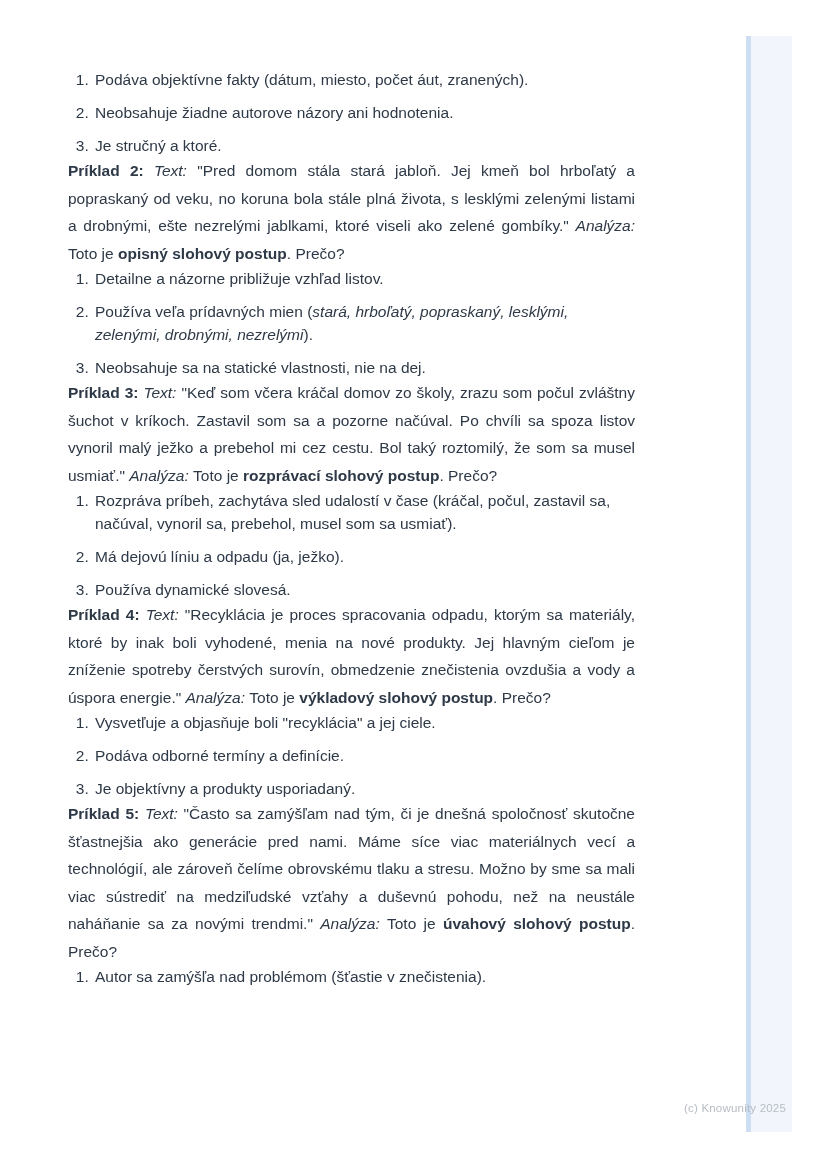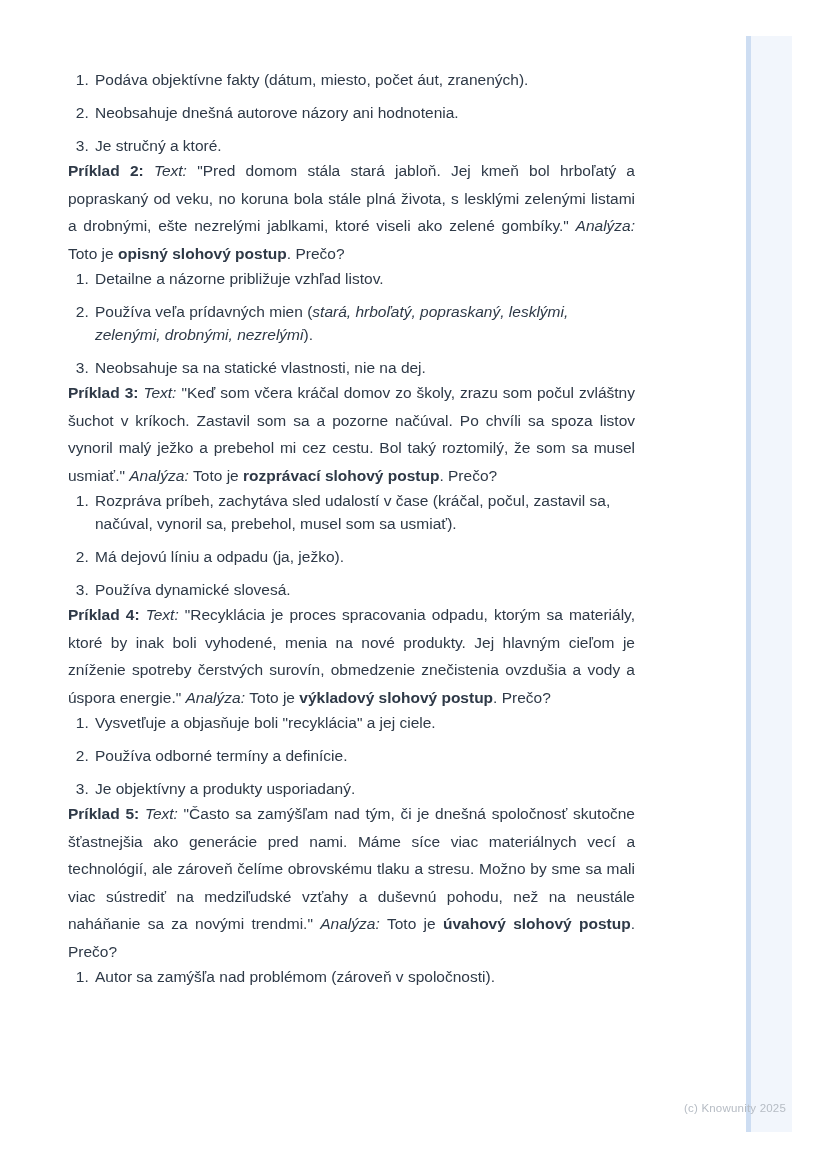--- a/index.html
+++ b/index.html
@@ -50,42 +50,42 @@
     z-index: 2;
     white-space: nowrap;
   }
 </style>
 </head>
 <body style="background: rgb(255, 255, 255);">
 
 <div class="doc" style="color: rgb(46, 57, 71);">
     <ol>
       <li><span class="normal">Podáva objektívne fakty (dátum, miesto, počet áut, zranených).</span></li>
-      <li><span class="normal">Neobsahuje dnešná autorove názory ani hodnotenia.</span></li>
+      <li><span class="normal">Neobsahuje žiadne autorove názory ani hodnotenia.</span></li>
       <li><span class="normal">Je stručný a ktoré.</span></li>
     </ol>
     <p><span class="bold">Príklad 2: </span><span class="italic">Text: </span><span class="normal">"Pred domom stála stará jabloň. Jej kmeň bol hrboľatý a popraskaný od veku, no koruna bola stále plná života, s lesklými zelenými listami a drobnými, ešte nezrelými jablkami, ktoré viseli ako zelené gombíky." </span><span class="italic">Analýza: </span><span class="normal">Toto je </span><span class="bold">opisný slohový postup</span><span class="normal">. Prečo?</span></p>
     <ol>
       <li><span class="normal">Detailne a názorne približuje vzhľad listov.</span></li>
       <li><span class="normal">Používa veľa prídavných mien (</span><span class="italic">stará, hrboľatý, popraskaný, lesklými, zelenými, drobnými, nezrelými</span><span class="normal">).</span></li>
       <li><span class="normal">Neobsahuje sa na statické vlastnosti, nie na dej.</span></li>
     </ol>
     <p><span class="bold">Príklad 3: </span><span class="italic">Text: </span><span class="normal">"Keď som včera kráčal domov zo školy, zrazu som počul zvláštny šuchot v kríkoch. Zastavil som sa a pozorne načúval. Po chvíli sa spoza listov vynoril malý ježko a prebehol mi cez cestu. Bol taký roztomilý, že som sa musel usmiať." </span><span class="italic">Analýza: </span><span class="normal">Toto je </span><span class="bold">rozprávací slohový postup</span><span class="normal">. Prečo?</span></p>
     <ol>
       <li><span class="normal">Rozpráva príbeh, zachytáva sled udalostí v čase (kráčal, počul, zastavil sa, načúval, vynoril sa, prebehol, musel som sa usmiať).</span></li>
       <li><span class="normal">Má dejovú líniu a odpadu (ja, ježko).</span></li>
       <li><span class="normal">Používa dynamické slovesá.</span></li>
     </ol>
     <p><span class="bold">Príklad 4: </span><span class="italic">Text: </span><span class="normal">"Recyklácia je proces spracovania odpadu, ktorým sa materiály, ktoré by inak boli vyhodené, menia na nové produkty. Jej hlavným cieľom je zníženie spotreby čerstvých surovín, obmedzenie znečistenia ovzdušia a vody a úspora energie." </span><span class="italic">Analýza: </span><span class="normal">Toto je </span><span class="bold">výkladový slohový postup</span><span class="normal">. Prečo?</span></p>
     <ol>
       <li><span class="normal">Vysvetľuje a objasňuje boli "recyklácia" a jej ciele.</span></li>
-      <li><span class="normal">Používa odborné termíny a definície.</span></li>
+      <li><span class="normal">Podáva odborné termíny a definície.</span></li>
       <li><span class="normal">Je objektívny a produkty usporiadaný.</span></li>
     </ol>
     <p><span class="bold">Príklad 5: </span><span class="italic">Text: </span><span class="normal">"Často sa zamýšľam nad tým, či je dnešná spoločnosť skutočne šťastnejšia ako generácie pred nami. Máme síce viac materiálnych vecí a technológií, ale zároveň čelíme obrovskému tlaku a stresu. Možno by sme sa mali viac sústrediť na medziľudské vzťahy a duševnú pohodu, než na neustále naháňanie sa za novými trendmi." </span><span class="italic">Analýza: </span><span class="normal">Toto je </span><span class="bold">úvahový slohový postup</span><span class="normal">. Prečo?</span></p>
     <ol>
-      <li><span class="normal">Autor sa zamýšľa nad problémom (zároveň v spoločnosti).</span></li>
+      <li><span class="normal">Autor sa zamýšľa nad problémom (šťastie v znečistenia).</span></li>
     </ol>
   </div>
 
 <div class="scrollbar" style="background: rgb(242, 246, 252); border-left-color: rgb(205, 221, 242);"></div>
 
 <div class="watermark" style="color: rgb(182, 188, 196);">(c) Knowunity 2025</div>
 
 </body></html>

